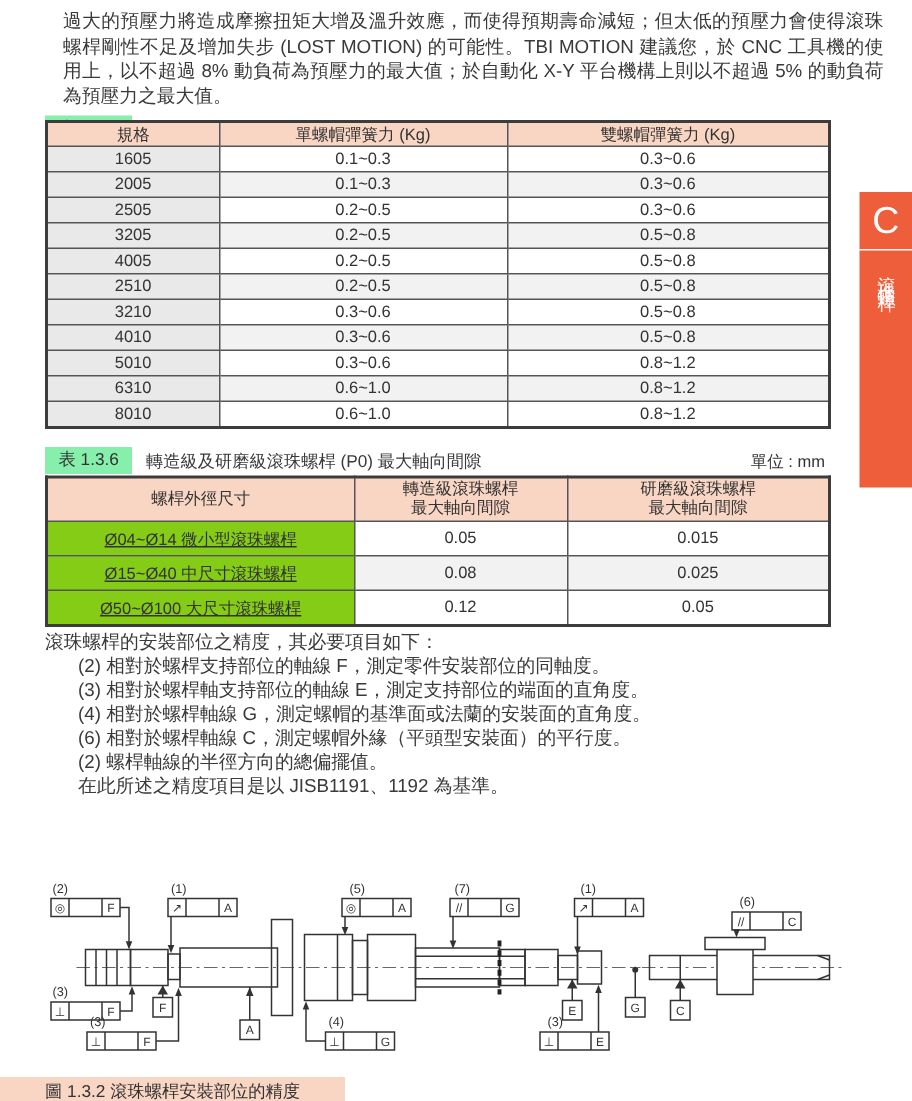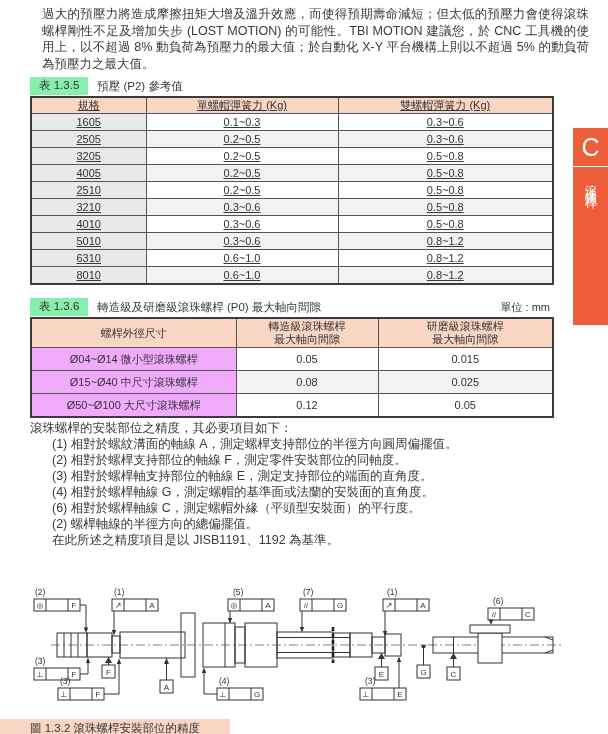--- a/index.html
+++ b/index.html
@@ -10,29 +10,29 @@
   .para { position:absolute; left:42px; top:6px; width:547px; font-size:12.5px;
           line-height:16.5px; text-align:justify; }
   .tbl-label { position:absolute; left:30px; font-size:11.5px; display:flex; align-items:center; }
   .tag { background:#86efac; padding:1px 9px 2px; margin-right:9px; color:#333; }
   .unit { position:absolute; right:58px; font-size:11px; color:#333; }
   table.tbl { position:absolute; left:30px; width:522px; border-collapse:collapse;
               table-layout:fixed; border:2px solid #3c3c3c; }
   .tbl th,.tbl td { border:1px solid #555; text-align:center; font-size:11px;
                     color:#333; padding:0; font-weight:normal; }
   .tbl th { background:#f9d6c4; }
-  #table1 { top:96px;text-decoration:underline; }
+  #table1 { top:80px; }
   #table1 th { height:15px; }
   #table1 td { height:16px; }
   #table1 tr td:first-child { background:#e9e9e9; }
   #table1 tr:nth-child(even) td:not(:first-child) { background:#f2f2f3; }
   #table2 { top:317px; }
   #table2 th { height:28px; white-space:pre-line; line-height:13px; }
   #table2 td { height:22px; }
-  #table2 tr td:first-child { background:#f0abfc; }
+  #table2 tr td:first-child { background:#84cc16;text-decoration:underline; }
   #table2 tr:nth-child(even) td:not(:first-child) { background:#f2f2f3; }
   .section { position:absolute; left:30px; top:420px; width:550px; }
   .sec-head { font-size:13px; font-weight:bold; line-height:17px; }
   .sec-line { font-size:12.5px; line-height:16px; }
   .list-lines { margin-left:22px; }
   .list-line { font-size:12.5px; line-height:16px; }
   .foot { margin-left:22px; }
   .tab { position:absolute; right:0; top:128px; width:35px; height:197px;
          background:#ee5e3a; color:#fff; display:flex; flex-direction:column; align-items:center; }
   .tab-letter { font-size:25px; line-height:38px; height:38px; }
@@ -81,20 +81,25 @@
       <th>雙螺帽彈簧力 (Kg)</th>
     </tr>
   </thead>
   <tbody>
       <tr>
         <td>1605</td>
         <td>0.1~0.3</td>
         <td>0.3~0.6</td>
       </tr>
       <tr>
+        <td>2005</td>
+        <td>0.1~0.3</td>
+        <td>0.3~0.6</td>
+      </tr>
+      <tr>
         <td>2505</td>
         <td>0.2~0.5</td>
         <td>0.3~0.6</td>
       </tr>
       <tr>
         <td>3205</td>
         <td>0.2~0.5</td>
         <td>0.5~0.8</td>
       </tr>
       <tr>
@@ -171,21 +176,20 @@
         <td>Ø50~Ø100 大尺寸滾珠螺桿</td>
         <td>0.12</td>
         <td>0.05</td>
       </tr>
     </tbody>
 </table>
 
 <div class="section">
   <div class="sec-line">滾珠螺桿的安裝部位之精度，其必要項目如下：</div>
   <div class="list-lines">
-      <div class="list-line">(1) 相對於螺紋溝面的軸線 A，測定螺桿支持部位的半徑方向圓周偏擺值。</div>
       <div class="list-line">(2) 相對於螺桿支持部位的軸線 F，測定零件安裝部位的同軸度。</div>
       <div class="list-line">(3) 相對於螺桿軸支持部位的軸線 E，測定支持部位的端面的直角度。</div>
       <div class="list-line">(4) 相對於螺桿軸線 G，測定螺帽的基準面或法蘭的安裝面的直角度。</div>
       <div class="list-line">(6) 相對於螺桿軸線 C，測定螺帽外緣（平頭型安裝面）的平行度。</div>
       <div class="list-line">(2) 螺桿軸線的半徑方向的總偏擺值。</div>
     </div>
   <div class="sec-line foot">在此所述之精度項目是以 JISB1191、1192 為基準。</div>
 </div>
 
 <svg class="diagram" width="565" height="120" viewBox="0 0 565 120">

